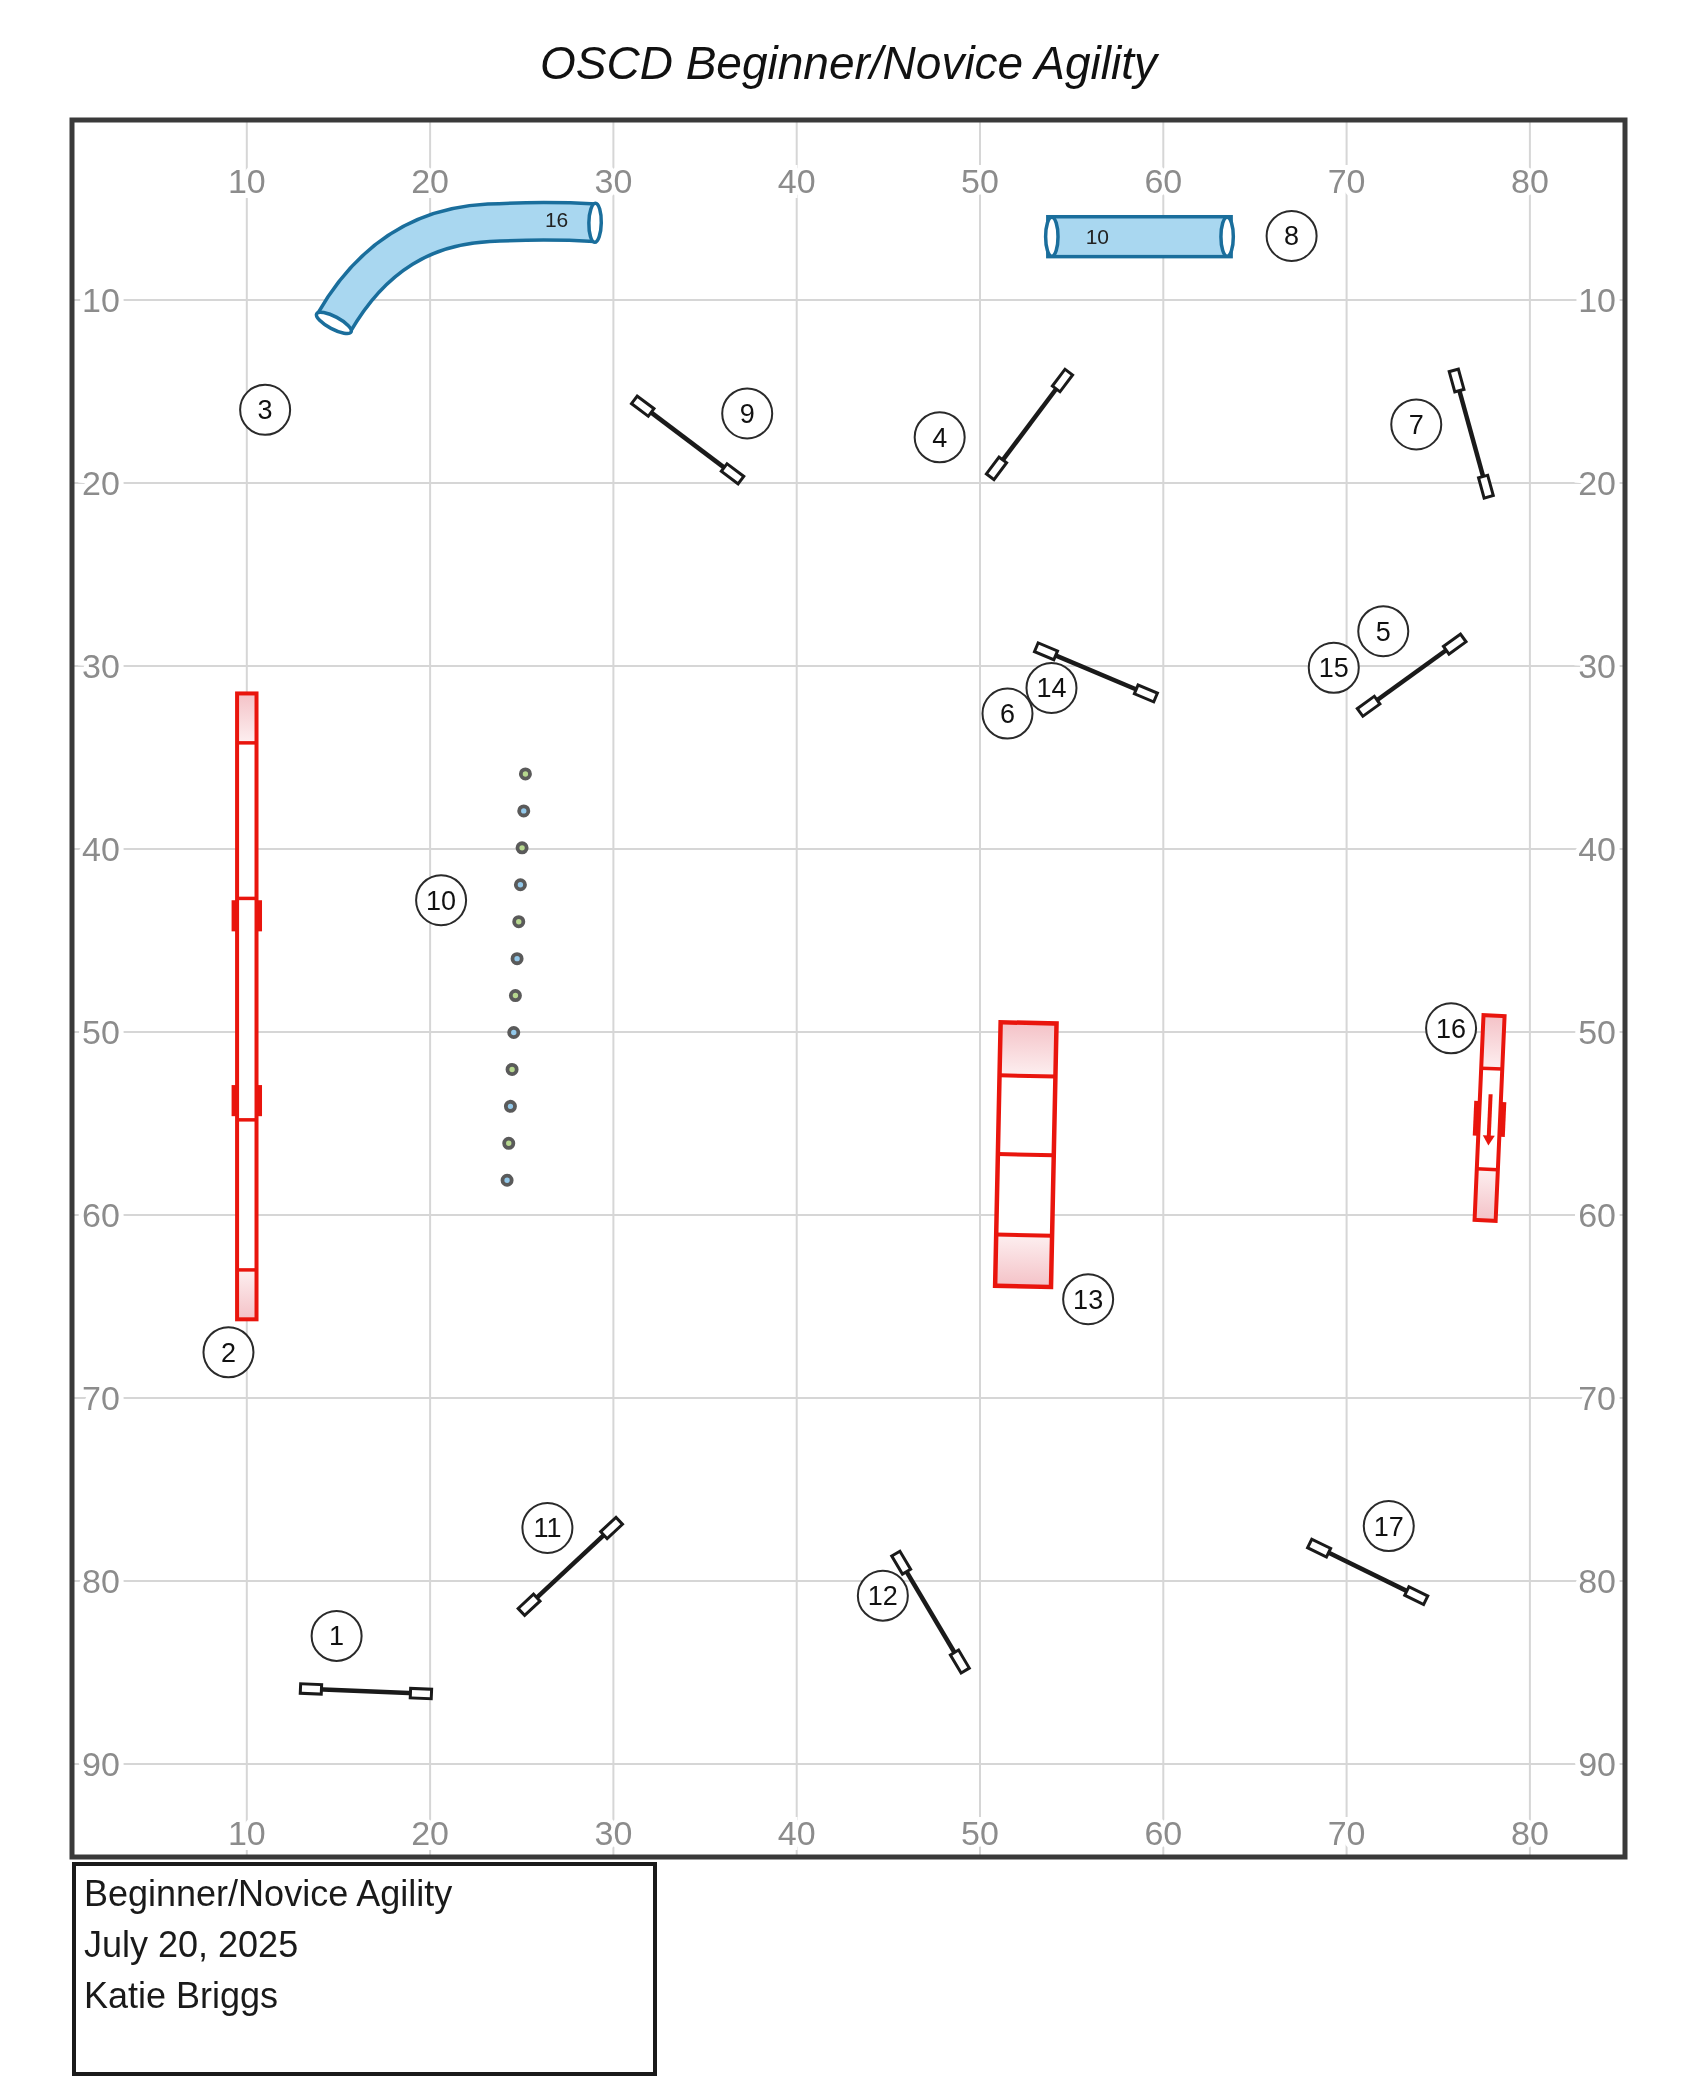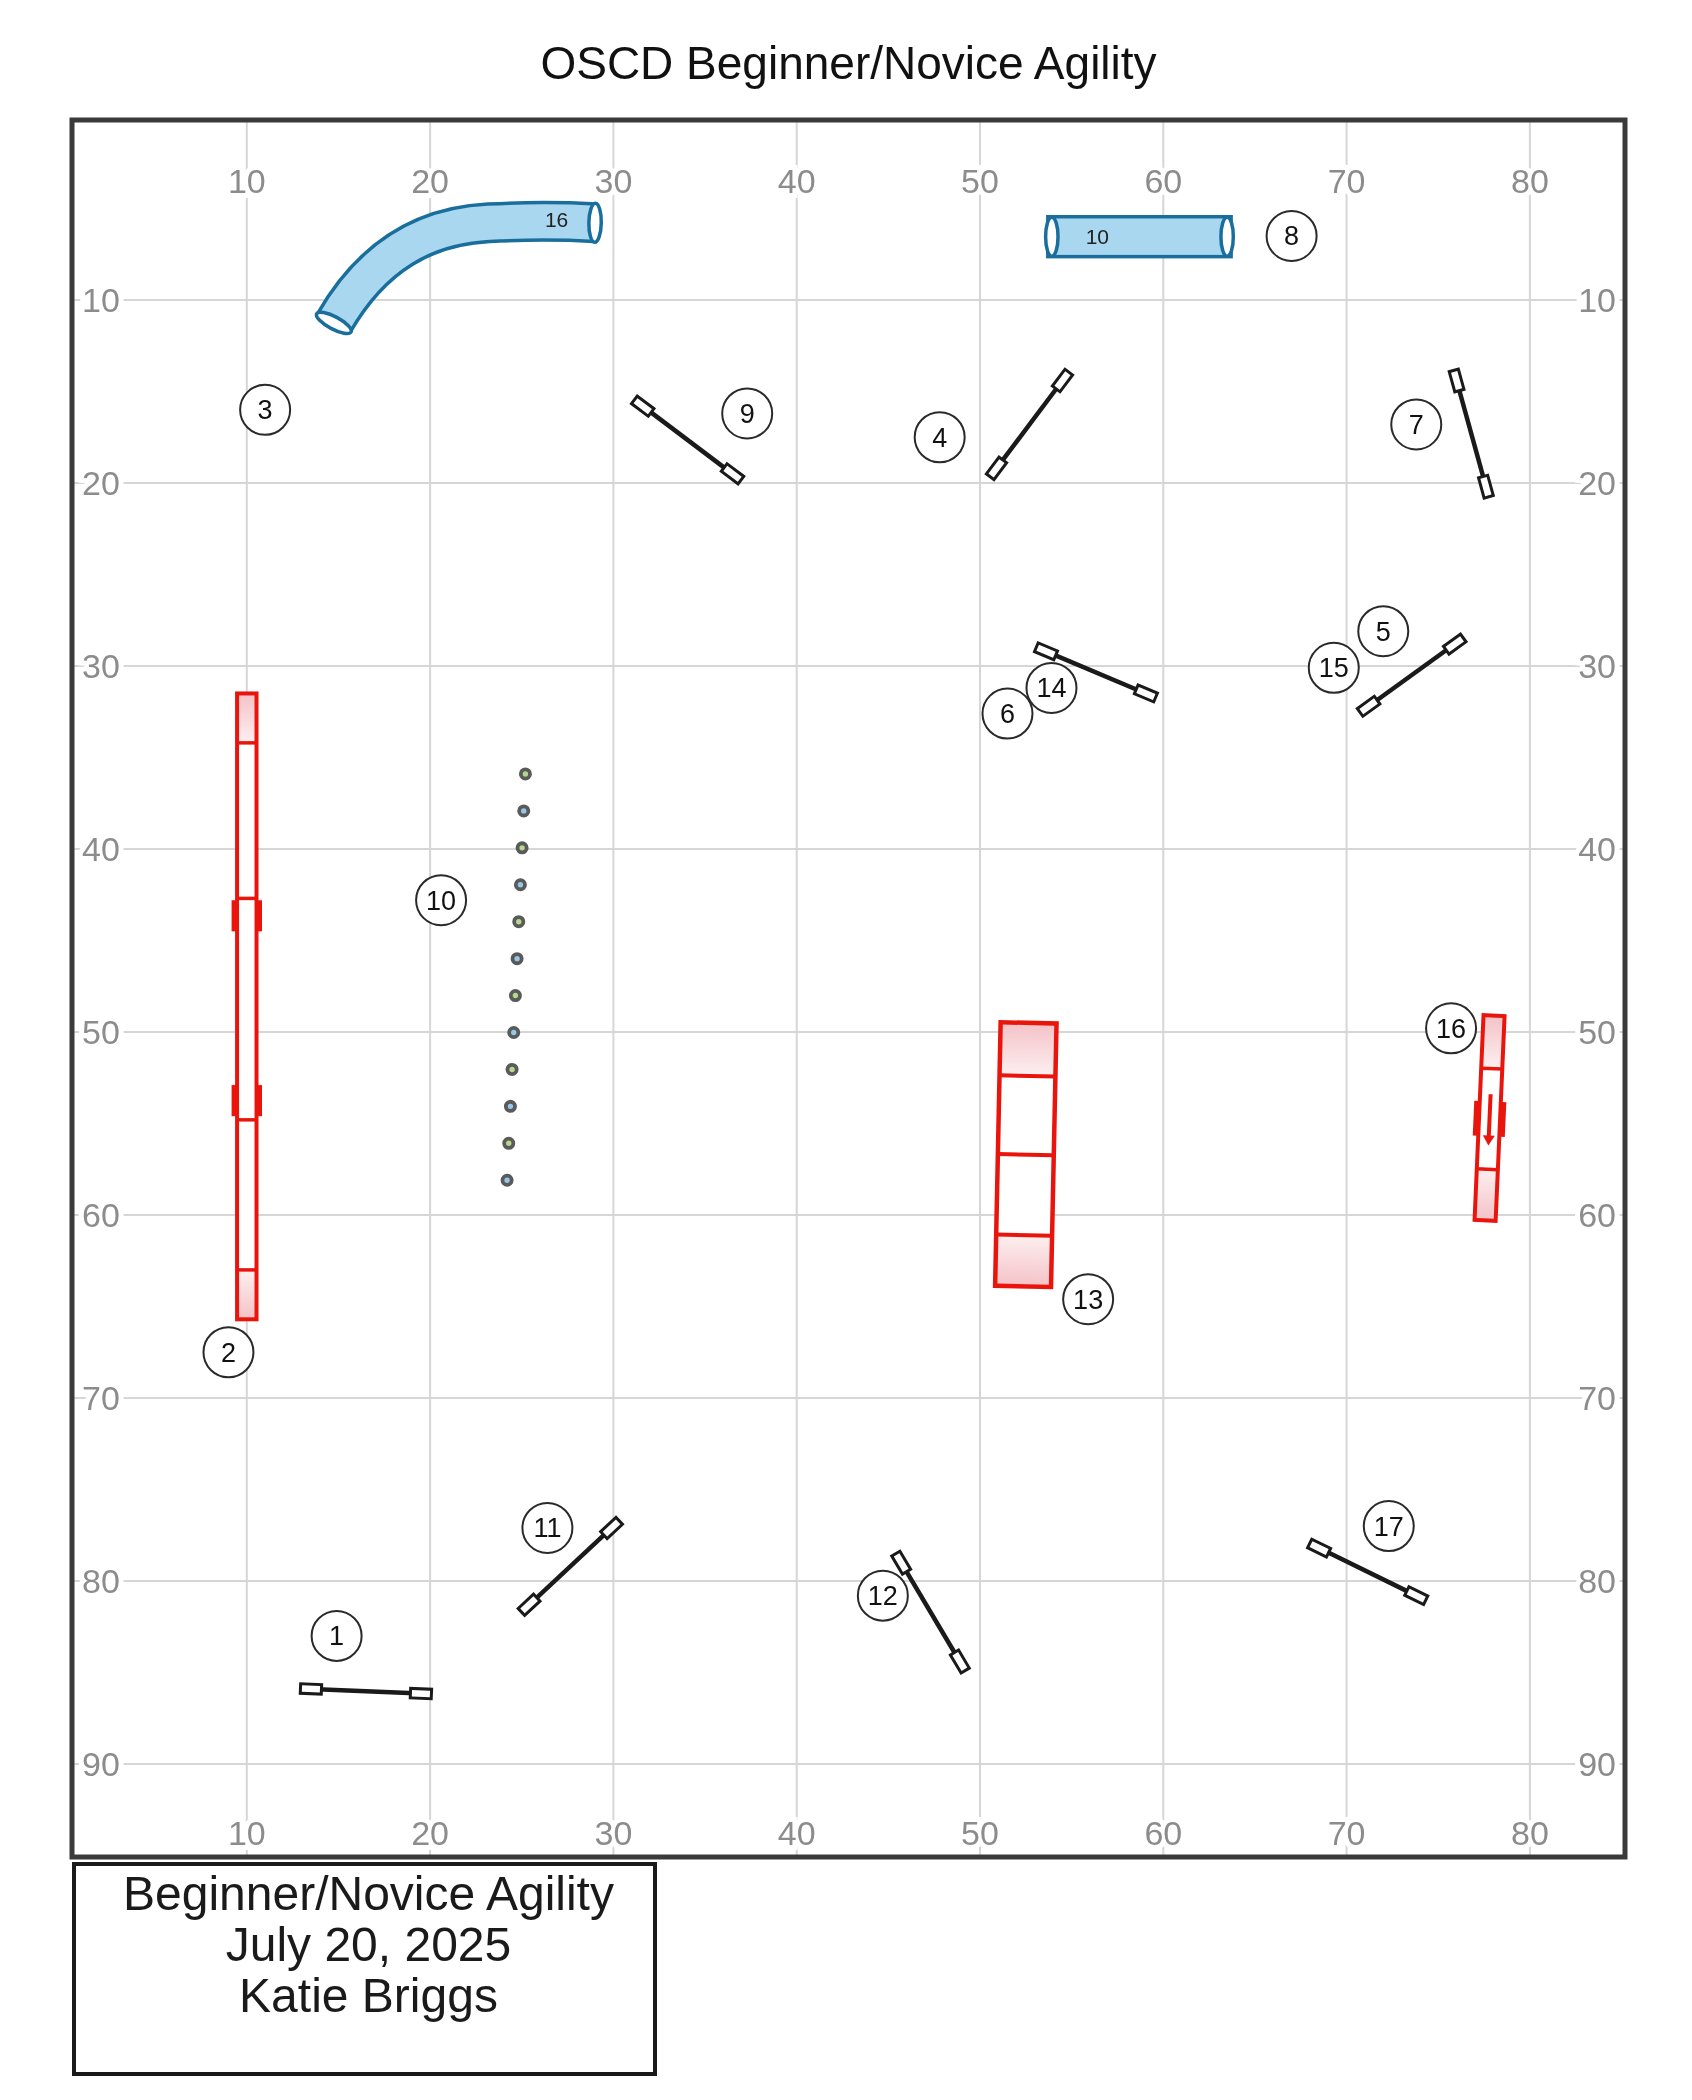--- a/index.html
+++ b/index.html
@@ -1,24 +1,24 @@
 <!DOCTYPE html>
 <html><head>
 <meta charset="utf-8">
 <style>
   html,body{margin:0;padding:0;background:#fff;}
   .page{position:relative;width:1692px;height:2100px;background:#fff;overflow:hidden;
         font-family:"Liberation Sans",sans-serif;}
   .title{position:absolute;left:72px;top:36px;width:1553px;text-align:center;
-         font-size:46px;color:#111;letter-spacing:0px;}
+         font-size:46px;color:#111;letter-spacing:0px;font-style:italic;}
   svg{position:absolute;left:0;top:0;}
   .info-box{position:absolute;left:72px;top:1862px;width:585px;height:214px;
             background:#fff;border:4px solid #1a1a1a;box-sizing:border-box;
             padding:2px 0 0 8px;}
-  .info-box .line{font-size:48px;line-height:51px;color:#1a1a1a;white-space:nowrap;text-align:center;}
+  .info-box .line{font-size:36px;line-height:51px;color:#1a1a1a;white-space:nowrap;}
   .note-box{position:absolute;left:1008px;top:1865px;width:626px;height:68px;
             background:#fff;border:4px solid #1a1a1a;box-sizing:border-box;
             font-size:40px;line-height:58px;color:#1a1a1a;padding-left:8px;white-space:nowrap;}
   text{font-family:"Liberation Sans",sans-serif;}
 </style>
 </head>
 <body>
 
 <div class="page">
   <div class="title">OSCD Beginner/Novice Agility</div>

